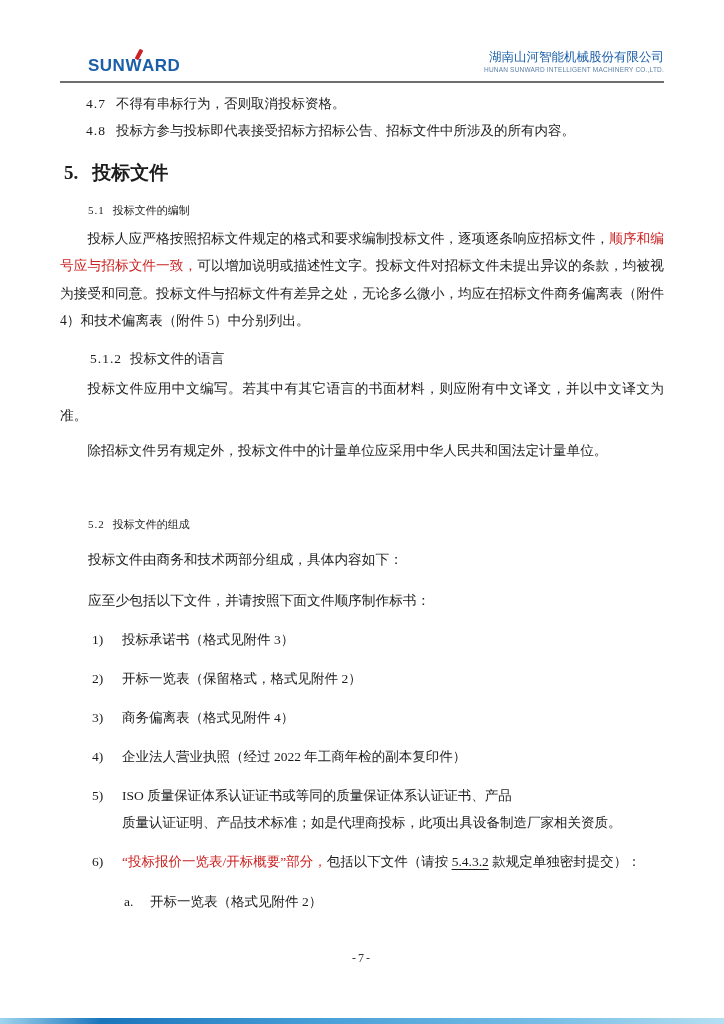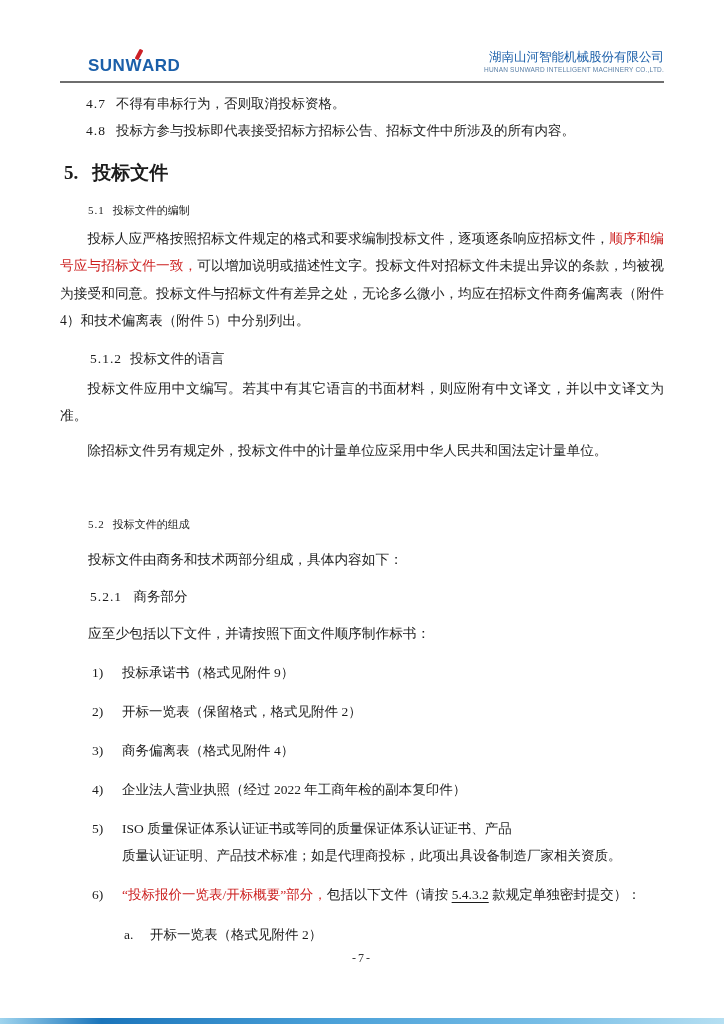--- a/index.html
+++ b/index.html
@@ -172,28 +172,27 @@
 
   <p class="para">投标文件应用中文编写。若其中有其它语言的书面材料，则应附有中文译文，并以中文译文为准。</p>
   <p class="para">除招标文件另有规定外，投标文件中的计量单位应采用中华人民共和国法定计量单位。</p>
 
   <div class="gap-lg"></div>
 
   <div class="h2"><span class="num">5.2</span><span>投标文件的组成</span></div>
 
   <div class="lead">投标文件由商务和技术两部分组成，具体内容如下：</div>
 
-  <div class="h3"><span class="num">5.2.1</span>&nbsp;<span>商务部分</span></div>
 
   <div class="lead">应至少包括以下文件，并请按照下面文件顺序制作标书：</div>
 
   <div class="olist">
     <div class="li">
         <span class="li-num">1)</span>
-        <span class="li-text">投标承诺书（格式见附件 9）</span>
+        <span class="li-text">投标承诺书（格式见附件 3）</span>
       </div>
     <div class="li">
         <span class="li-num">2)</span>
         <span class="li-text">开标一览表（保留格式，格式见附件 2）</span>
       </div>
     <div class="li">
         <span class="li-num">3)</span>
         <span class="li-text">商务偏离表（格式见附件 4）</span>
       </div>
     <div class="li">

